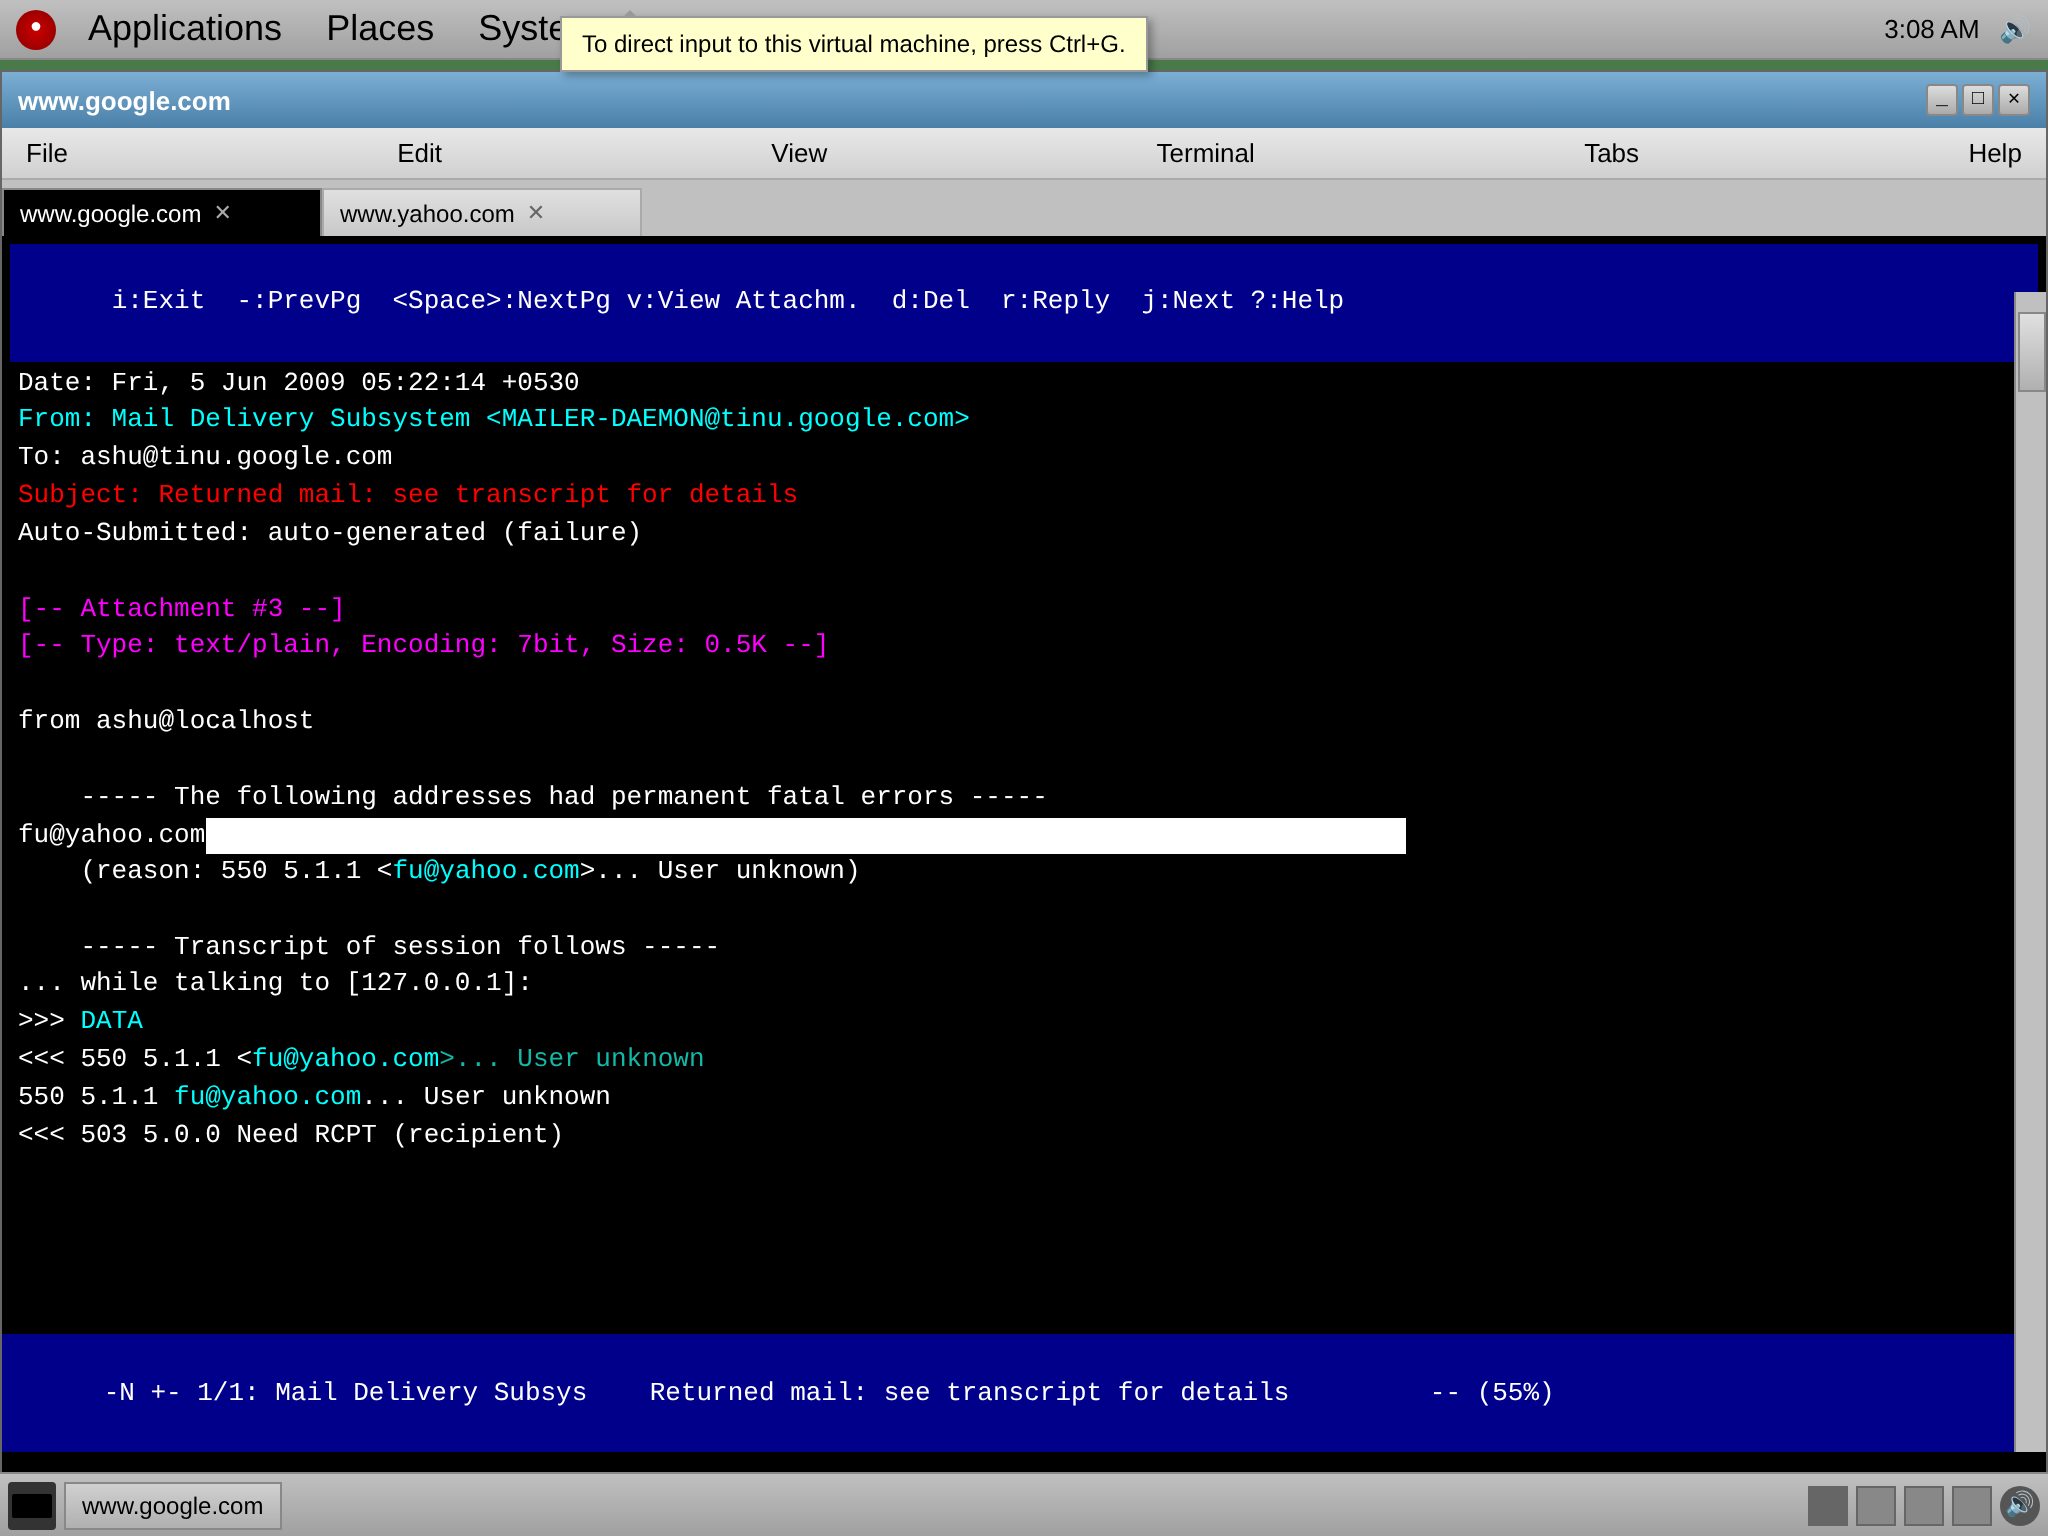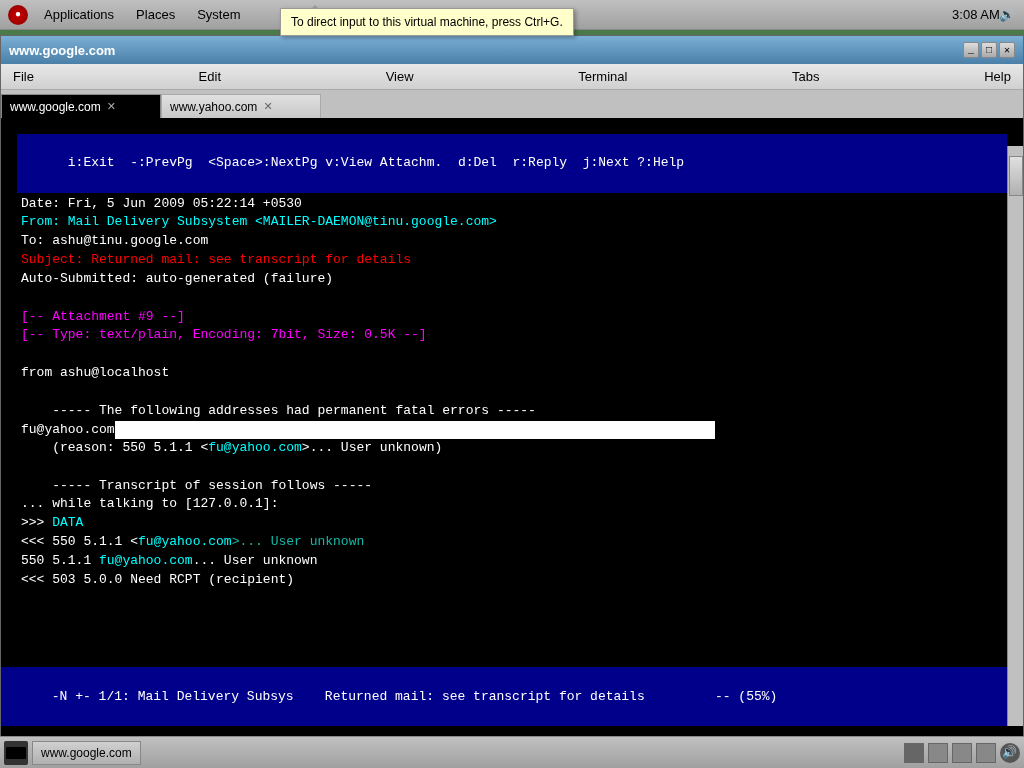--- a/index.html
+++ b/index.html
@@ -22,39 +22,40 @@
       justify-content: space-between;
       padding: 0 8px;
       border-bottom: 1px solid #888;
     }
     #system-bar-left {
       display: flex;
       align-items: center;
       gap: 10px;
     }
     .sys-menu-item {
-      font-size: 13px;
+      font-size: 18px;
       font-family: sans-serif;
       color: #000;
       cursor: pointer;
       padding: 2px 6px;
     }
     .sys-logo {
       width: 20px;
       height: 20px;
       background: radial-gradient(circle, #cc0000, #880000);
       border-radius: 50%;
       display: flex; align-items: center; justify-content: center;
       color: white;
       font-size: 10px;
       font-weight: bold;
     }
     #system-bar-right {
       display: flex;
       align-items: center;
+      gap: 10px;
       font-size: 13px;
       font-family: sans-serif;
     }
 
     
     #tooltip {
       position: absolute;
       top: 8px;
       left: 280px;
       background: #ffffcc;
@@ -172,21 +173,21 @@
       color: #666;
     }
     .tab.active .tab-close { color: #aaa; }
 
     
     #terminal-content {
       background: #000;
       color: #fff;
       font-size: 13px;
       font-family: 'Courier New', Courier, monospace;
-      padding: 16px;
+      padding: 4px;
       line-height: 1.4;
       height: calc(100% - 110px);
       overflow: hidden;
       position: relative;
     }
 
     
     .status-bar-top {
       background: #00008b;
       color: #fff;
@@ -345,21 +346,21 @@
     </div>
 
     <div class="content-area">
 
       <div class="line white">Date: Fri, 5 Jun 2009 05:22:14 +0530</div>
       <div class="line"><span style="color:#00ffff">From: Mail Delivery Subsystem &lt;MAILER-DAEMON@tinu.google.com&gt;</span></div>
       <div class="line white">To: ashu@tinu.google.com</div>
       <div class="line"><span style="color:#ff0000">Subject: Returned mail: see transcript for details</span></div>
       <div class="line white">Auto-Submitted: auto-generated (failure)</div>
       <div class="line">&nbsp;</div>
-      <div class="line"><span style="color:#ff00ff">[-- Attachment #9 --]</span></div>
+      <div class="line"><span style="color:#ff00ff">[-- Attachment #3 --]</span></div>
       <div class="line"><span style="color:#ff00ff">[-- Type: text/plain, Encoding: 7bit, Size: 0.5K --]</span></div>
       <div class="line">&nbsp;</div>
       <div class="line white">from ashu@localhost</div>
       <div class="line">&nbsp;</div>
       <div class="line white">    ----- The following addresses had permanent fatal errors -----</div>
 
       <div style="display:flex; align-items:center;">
         <span style="color:#fff; background:#000; white-space:pre; font-family:'Courier New',monospace; font-size:13px;">fu@yahoo.com</span>
           <span style="background:#fff; color:#000; width:600px; display:inline-block;">&nbsp;</span>
       </div>

